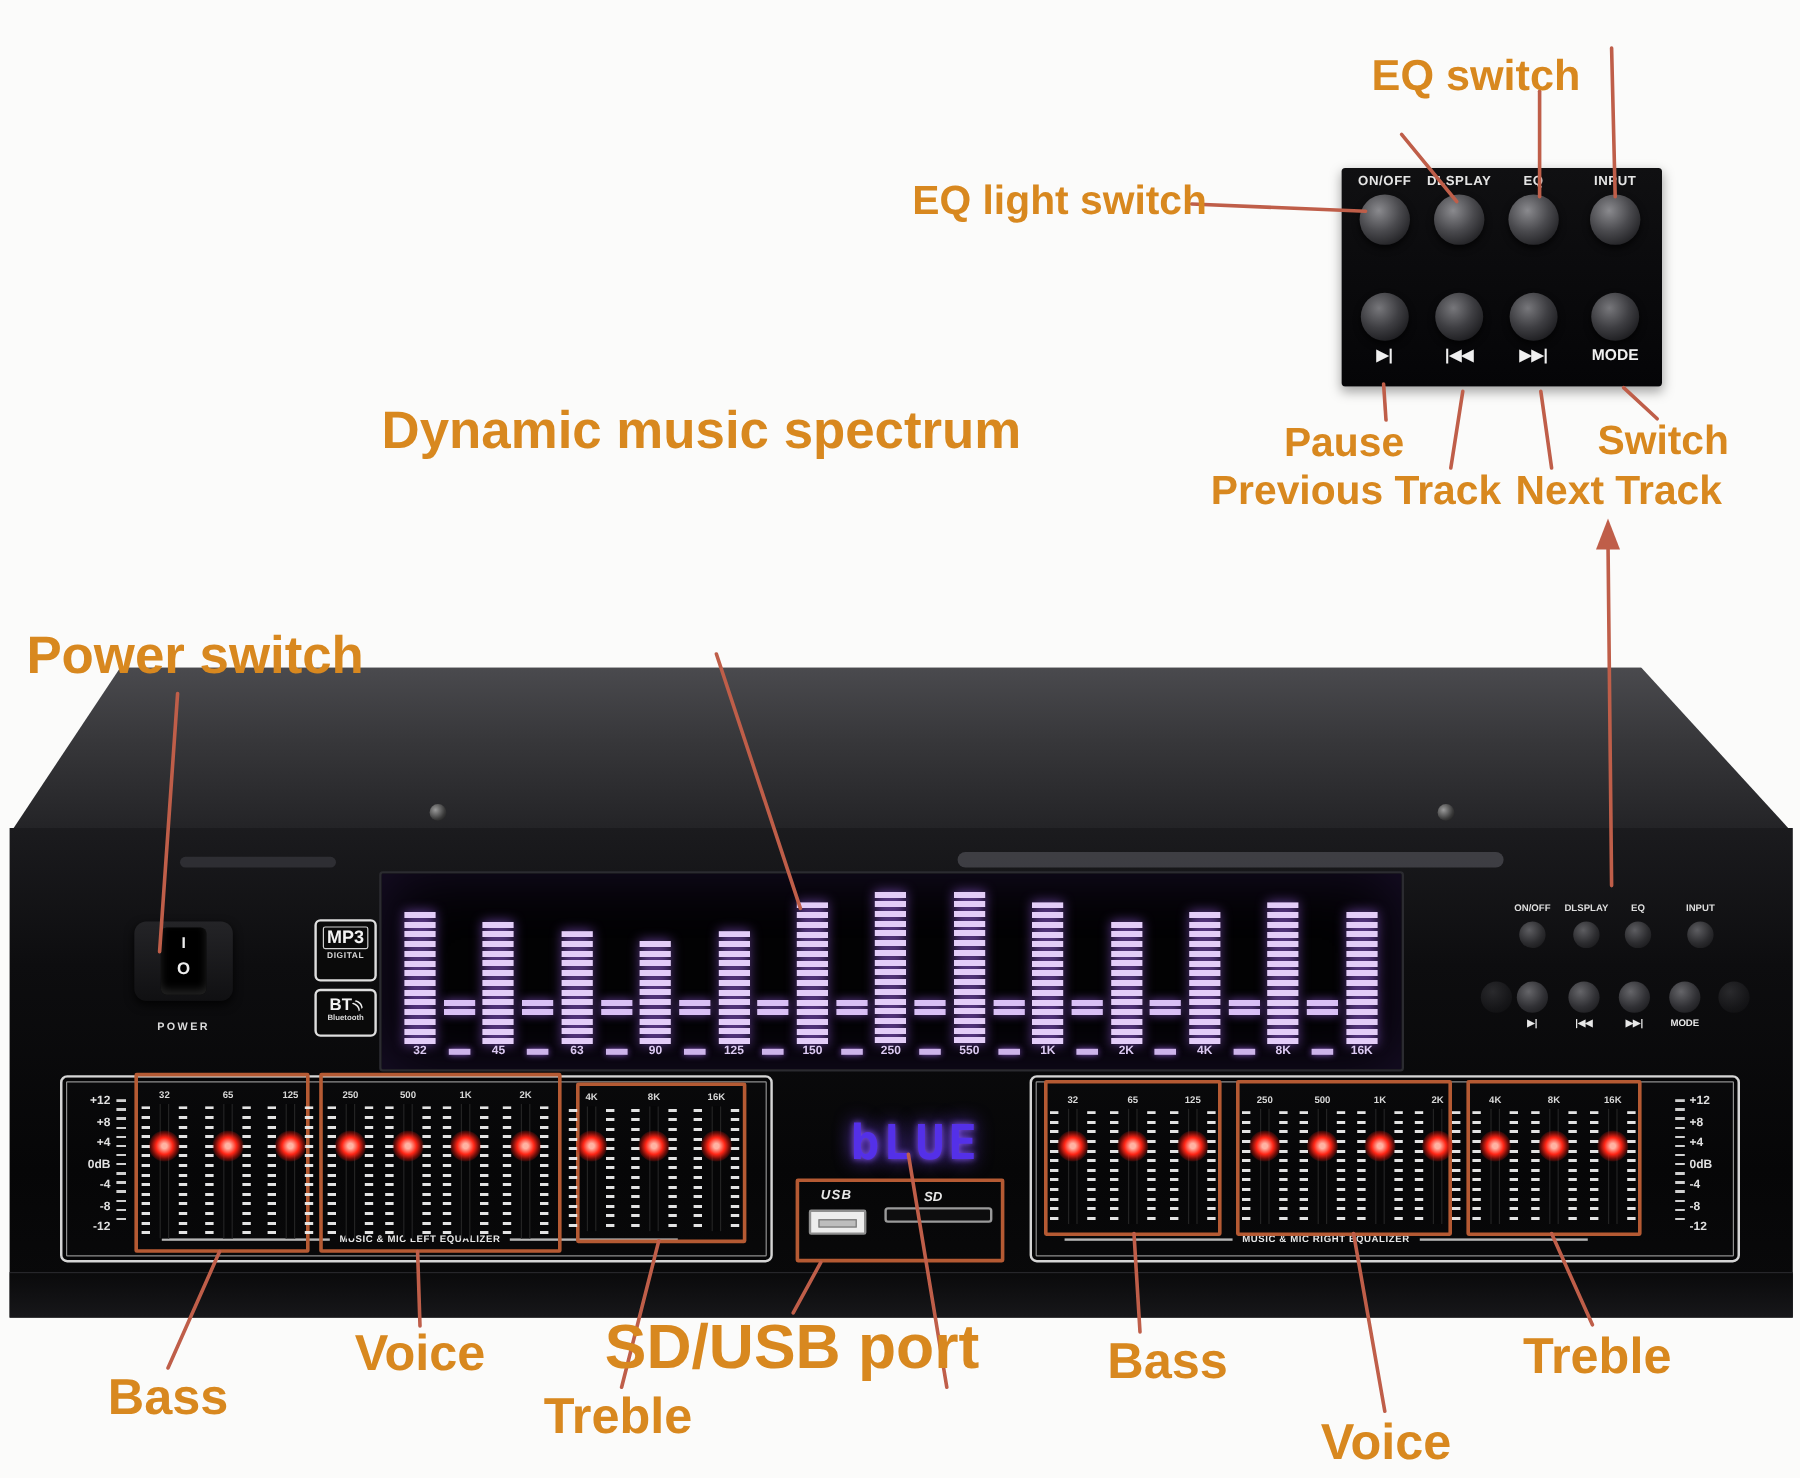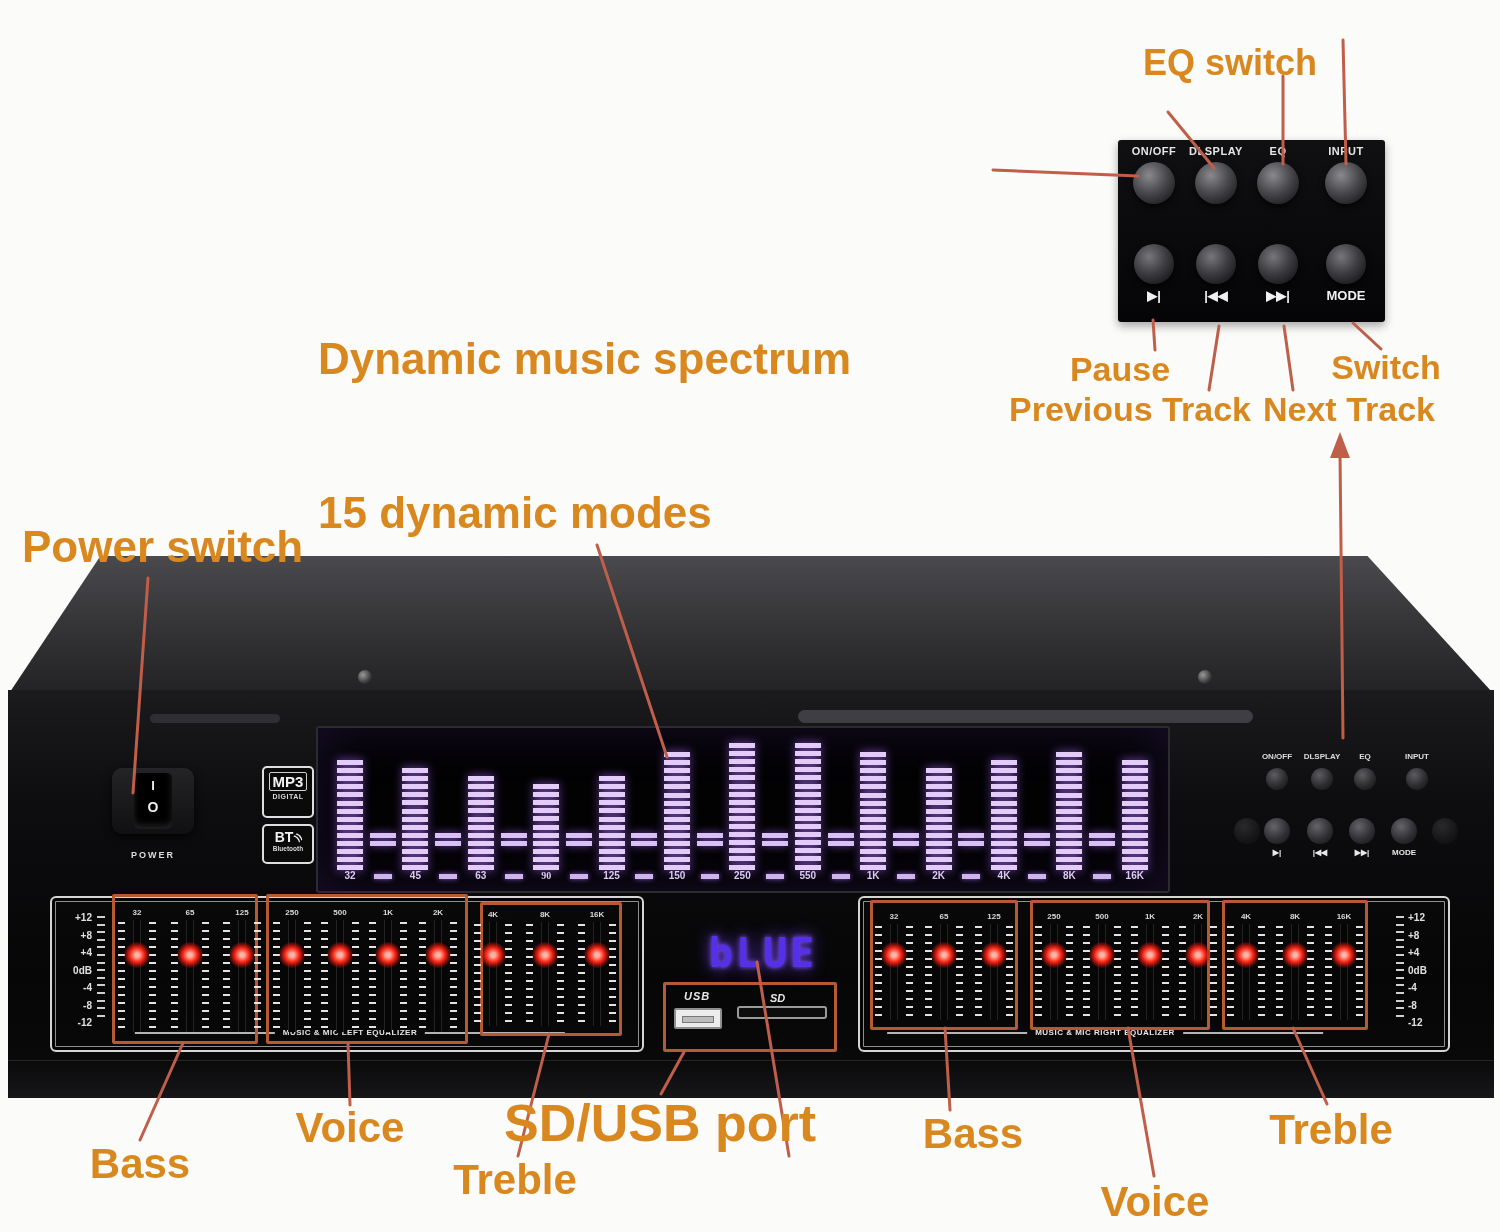--- a/index.html
+++ b/index.html
@@ -97,21 +97,21 @@
       <div style="position: absolute; left: 757.1px; top: 92.5px; width: 26px; height: 13.2px; background: repeating-linear-gradient(rgb(217, 192, 245) 0px, rgb(217, 192, 245) 5px, rgba(0, 0, 0, 0) 5px, rgba(0, 0, 0, 0) 8.1px); filter: drop-shadow(rgba(160, 100, 240, 0.7) 0px 0px 4px);"></div>
       <div style="position: absolute; left: 789.8px; top: 19.6px; width: 26px; height: 110.4px; background: repeating-linear-gradient(rgb(227, 205, 248) 0px, rgb(227, 205, 248) 5px, rgba(0, 0, 0, 0) 5px, rgba(0, 0, 0, 0) 8.1px); filter: drop-shadow(rgba(160, 100, 240, 0.8) 0px 0px 5px);"></div>
     </div>
   <div id="spectrum-labels" class="abs" style="left:332px;top:868px;width:824px;height:24px">
       <div style="position: absolute; left: 18px; top: 2px; transform: translateX(-50%); font-size: 10px; font-weight: bold; color: rgb(220, 202, 242);">32</div>
       <div style="position: absolute; left: 41.7px; top: 6px; width: 18px; height: 5px; background: rgb(205, 180, 234); box-shadow: rgba(160, 100, 240, 0.8) 0px 0px 5px;"></div>
       <div style="position: absolute; left: 83.4px; top: 2px; transform: translateX(-50%); font-size: 10px; font-weight: bold; color: rgb(220, 202, 242);">45</div>
       <div style="position: absolute; left: 107.1px; top: 6px; width: 18px; height: 5px; background: rgb(205, 180, 234); box-shadow: rgba(160, 100, 240, 0.8) 0px 0px 5px;"></div>
       <div style="position: absolute; left: 148.8px; top: 2px; transform: translateX(-50%); font-size: 10px; font-weight: bold; color: rgb(220, 202, 242);">63</div>
       <div style="position: absolute; left: 172.5px; top: 6px; width: 18px; height: 5px; background: rgb(205, 180, 234); box-shadow: rgba(160, 100, 240, 0.8) 0px 0px 5px;"></div>
-      <div style="position: absolute; left: 214.2px; top: 2px; transform: translateX(-50%); font-size: 10px; font-weight: bold; color: rgb(220, 202, 242); font-family: Liberation Serif, serif;">90</div>
+      <div style="position: absolute; left: 214.2px; top: 2px; transform: translateX(-50%); font-size: 10px; font-weight: bold; color: rgb(220, 202, 242);">90</div>
       <div style="position: absolute; left: 237.9px; top: 6px; width: 18px; height: 5px; background: rgb(205, 180, 234); box-shadow: rgba(160, 100, 240, 0.8) 0px 0px 5px;"></div>
       <div style="position: absolute; left: 279.6px; top: 2px; transform: translateX(-50%); font-size: 10px; font-weight: bold; color: rgb(220, 202, 242);">125</div>
       <div style="position: absolute; left: 303.3px; top: 6px; width: 18px; height: 5px; background: rgb(205, 180, 234); box-shadow: rgba(160, 100, 240, 0.8) 0px 0px 5px;"></div>
       <div style="position: absolute; left: 345px; top: 2px; transform: translateX(-50%); font-size: 10px; font-weight: bold; color: rgb(220, 202, 242);">150</div>
       <div style="position: absolute; left: 368.7px; top: 6px; width: 18px; height: 5px; background: rgb(205, 180, 234); box-shadow: rgba(160, 100, 240, 0.8) 0px 0px 5px;"></div>
       <div style="position: absolute; left: 410.4px; top: 2px; transform: translateX(-50%); font-size: 10px; font-weight: bold; color: rgb(220, 202, 242);">250</div>
       <div style="position: absolute; left: 434.1px; top: 6px; width: 18px; height: 5px; background: rgb(205, 180, 234); box-shadow: rgba(160, 100, 240, 0.8) 0px 0px 5px;"></div>
       <div style="position: absolute; left: 475.8px; top: 2px; transform: translateX(-50%); font-size: 10px; font-weight: bold; color: rgb(220, 202, 242);">550</div>
       <div style="position: absolute; left: 499.5px; top: 6px; width: 18px; height: 5px; background: rgb(205, 180, 234); box-shadow: rgba(160, 100, 240, 0.8) 0px 0px 5px;"></div>
       <div style="position: absolute; left: 541.2px; top: 2px; transform: translateX(-50%); font-size: 10px; font-weight: bold; color: rgb(220, 202, 242);">1K</div>
@@ -188,26 +188,26 @@
       <line x1="684" y1="1052" x2="661" y2="1094"></line>
       <line x1="757" y1="962" x2="789" y2="1156"></line>
       <line x1="945" y1="1028" x2="950" y2="1110"></line>
       <line x1="1128" y1="1028" x2="1154" y2="1176"></line>
       <line x1="1293" y1="1028" x2="1327" y2="1104"></line>
     </g>
     <polygon points="1340,432 1330,458 1350,458" fill="#bf5e49"></polygon>
   </svg>
 
   <div class="co f36 cc" style="left:1230px;top:44px">EQ switch</div>
+  <div class="co f34 cc" style="left:883px;top:150px">EQ light switch</div>
   <div class="co f34 cc" style="left:1120px;top:352px">Pause</div>
   <div class="co f34 cc" style="left:1130px;top:392px">Previous Track</div>
   <div class="co f34 cc" style="left:1386px;top:350px">Switch</div>
   <div class="co f34 cc" style="left:1349px;top:392px">Next Track</div>
   <div class="co f44" style="left:318px;top:336px">Dynamic music spectrum</div>
-  <div class="co f44" style="left:318px;top:490px">15 dynamic modes</div>
   <div class="co f44" style="left:22px;top:524px">Power switch</div>
   <div class="co f42 cc" style="left:140px;top:1142px">Bass</div>
   <div class="co f42 cc" style="left:350px;top:1106px">Voice</div>
   <div class="co f42 cc" style="left:515px;top:1158px">Treble</div>
   <div class="co f40 cc" style="left:660px;top:1096px">SD/USB port</div>
   <div class="co f42 cc" style="left:973px;top:1112px">Bass</div>
   <div class="co f42 cc" style="left:1155px;top:1180px">Voice</div>
   <div class="co f42 cc" style="left:1331px;top:1108px">Treble</div>
 <div style="position: absolute; left: 115px; top: 912px; width: 44px; height: 124px;">
       <div style="position: absolute; left: 50%; top: -4px; transform: translateX(-50%); font-size: 8px; font-weight: bold; color: rgb(216, 216, 216);">32</div>

